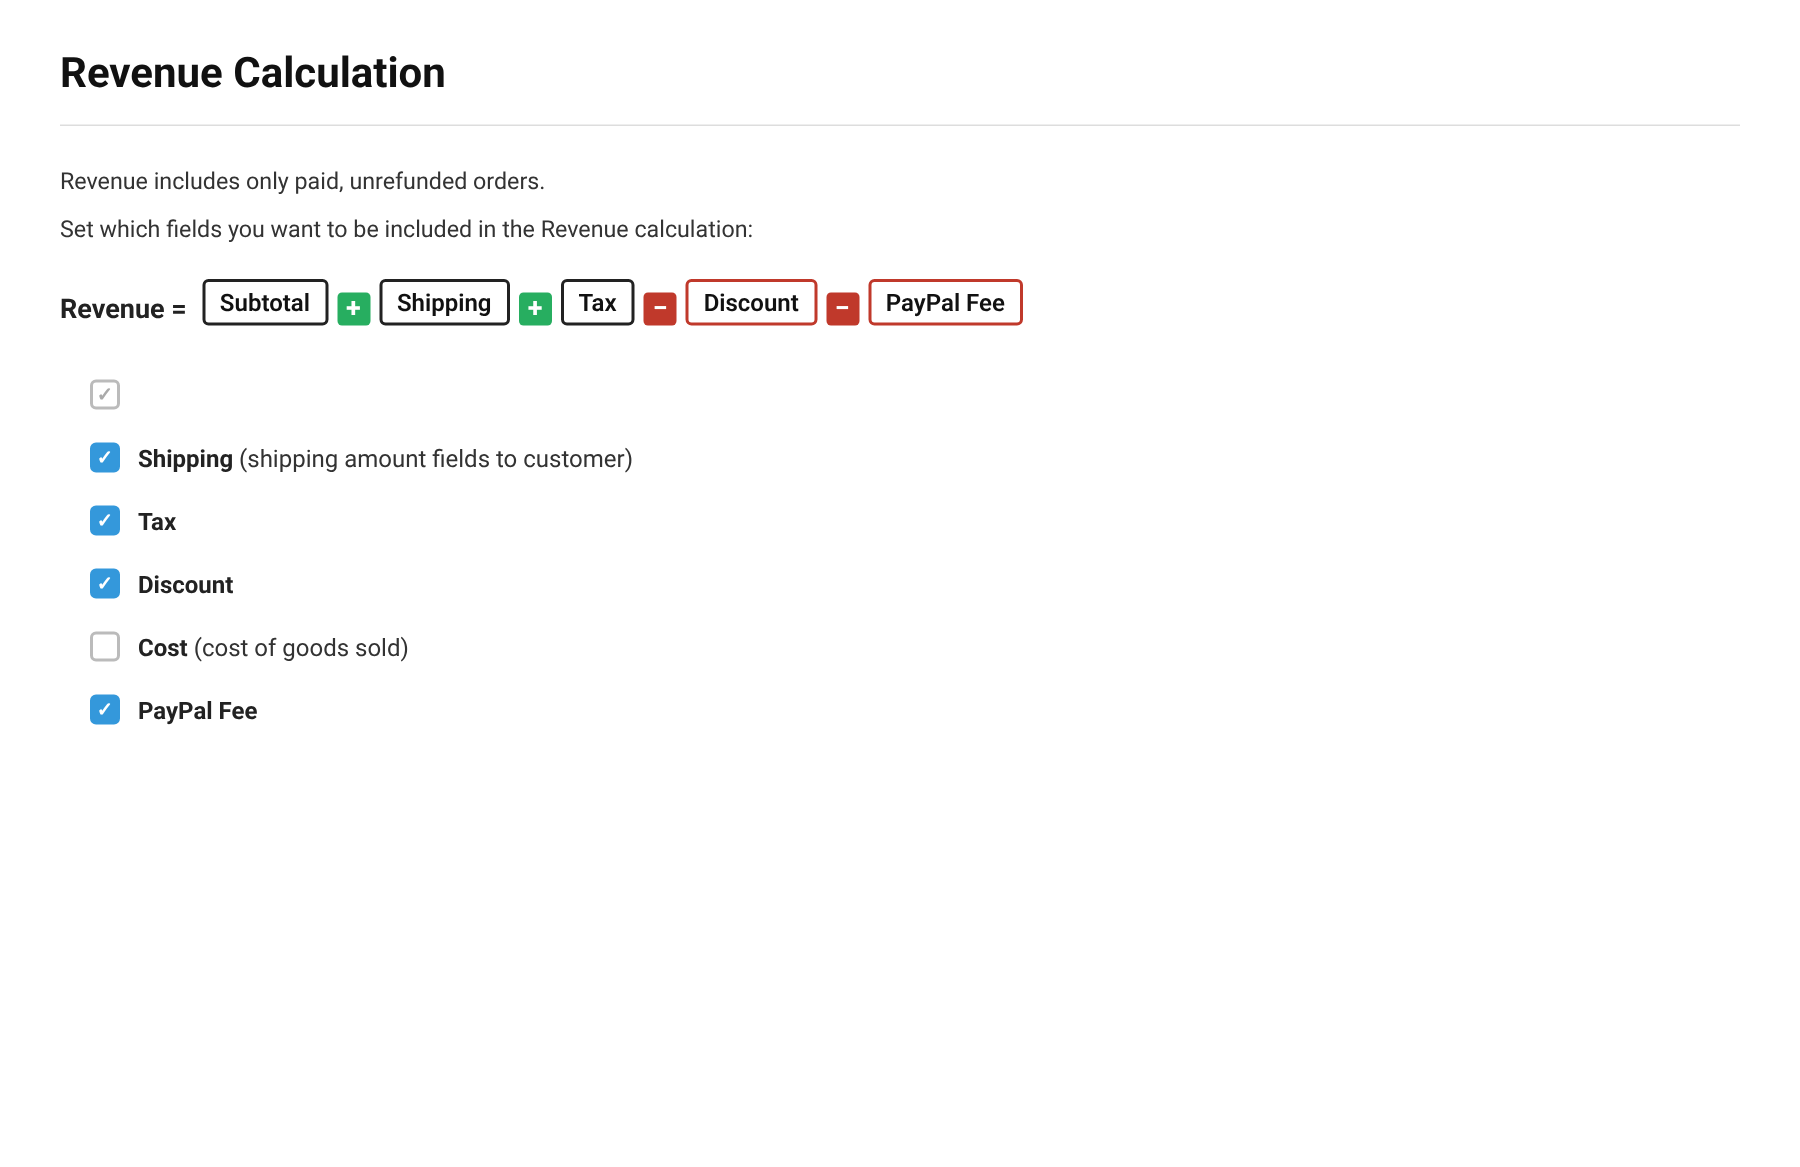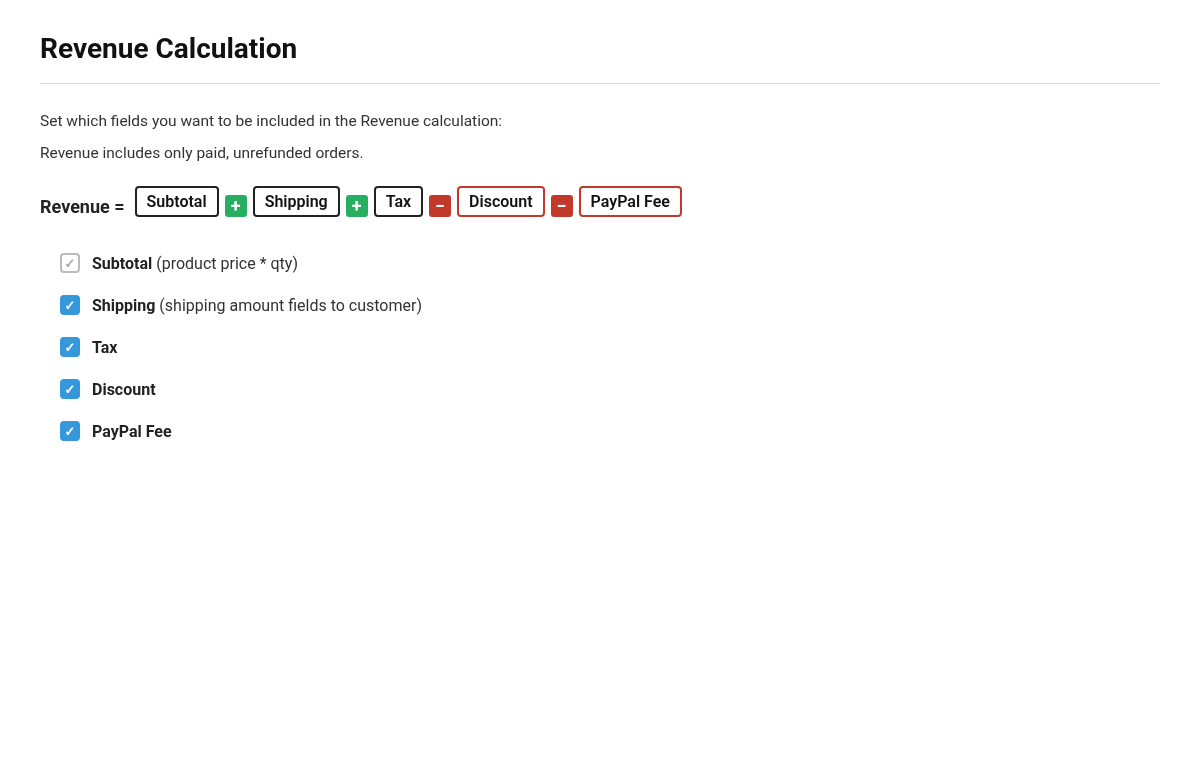--- a/index.html
+++ b/index.html
@@ -153,23 +153,23 @@
   </style>
 </head>
 <body>
 
 <div class="container">
 
   <h1 class="page-title">Revenue Calculation</h1>
 
   <hr class="divider">
 
+  <p class="description-line">Revenue includes only paid, unrefunded orders.</p>
+
   <p class="description-line">Set which fields you want to be included in the Revenue calculation:</p>
-
-  <p class="description-line">Revenue includes only paid, unrefunded orders.</p>
 
   <div class="formula-line">
     <span class="formula-label">Revenue =</span>
 
     <span class="formula-token">Subtotal</span>
 
     <span class="formula-op plus">+</span>
 
     <span class="formula-token">Shipping</span>
 
@@ -185,24 +185,20 @@
 
     <span class="formula-token red-border">PayPal Fee</span>
   </div>
 
   <ul class="checklist">
 
     <li>
       <span class="checkbox checked-gray">
         <span class="checkmark">✓</span>
       </span>
-      <span>
-        <span class="item-label">Subtotal</span>
-        <span class="item-desc"> (product price * qty)</span>
-      </span>
     </li>
 
     <li>
       <span class="checkbox checked-blue">
         <span class="checkmark">✓</span>
       </span>
       <span>
         <span class="item-label">Shipping</span>
         <span class="item-desc"> (shipping amount fields to customer)</span>
       </span>
@@ -219,20 +215,28 @@
 
     <li>
       <span class="checkbox checked-blue">
         <span class="checkmark">✓</span>
       </span>
       <span>
         <span class="item-label">Discount</span>
       </span>
     </li>
 
+    <li>
+      <span class="checkbox unchecked">
+      </span>
+      <span>
+        <span class="item-label">Cost</span>
+        <span class="item-desc"> (cost of goods sold)</span>
+      </span>
+    </li>
 
     <li>
       <span class="checkbox checked-blue">
         <span class="checkmark">✓</span>
       </span>
       <span>
         <span class="item-label">PayPal Fee</span>
       </span>
     </li>
 

